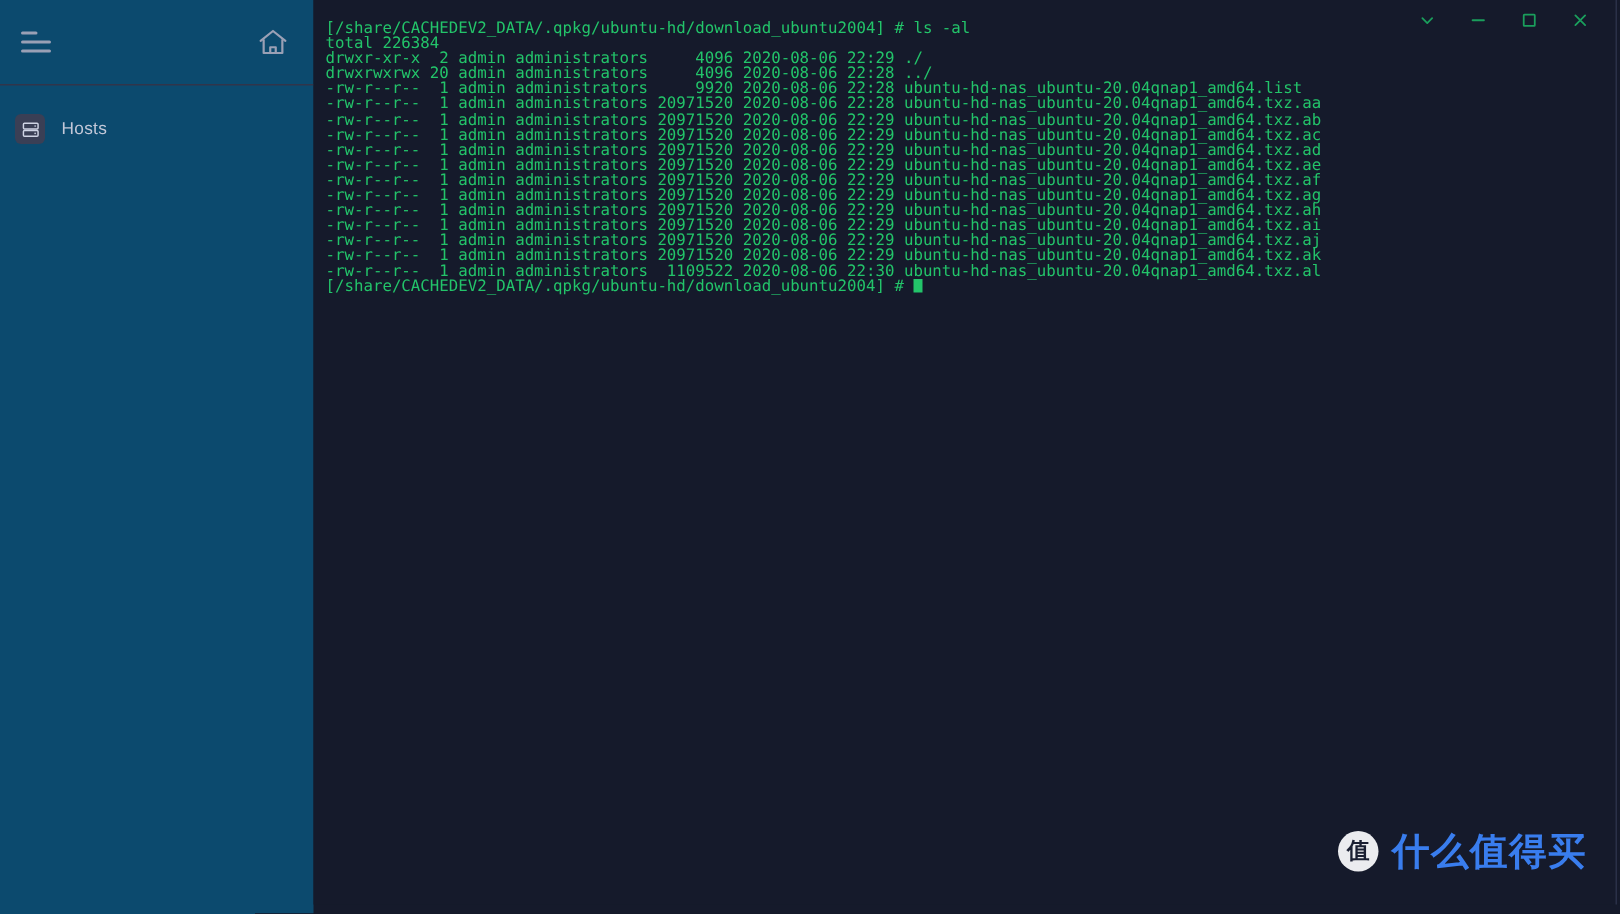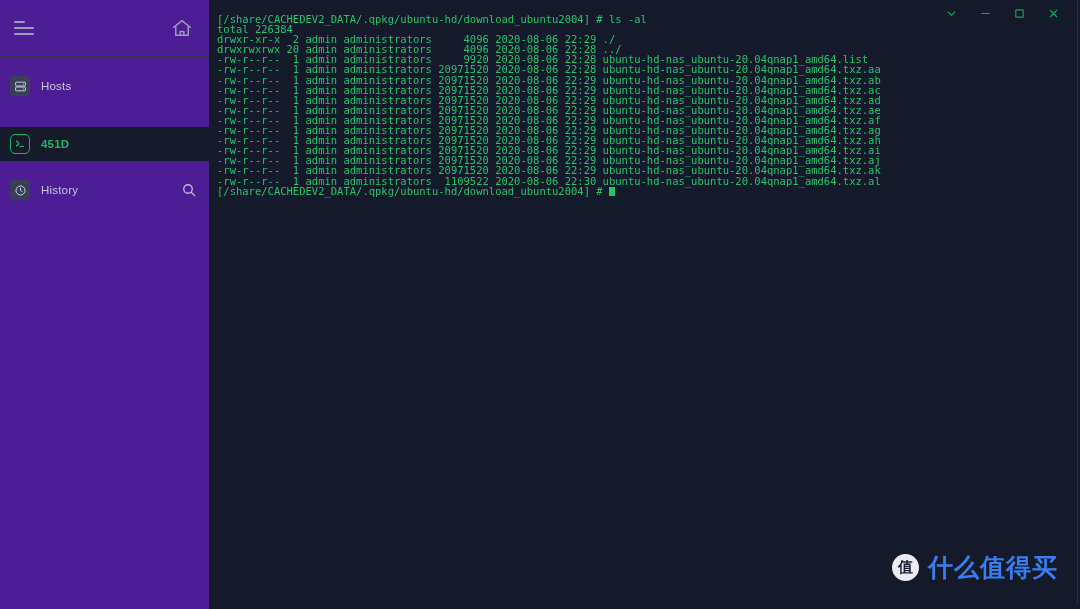--- a/index.html
+++ b/index.html
@@ -19,21 +19,21 @@
     height: 609px;
     position: relative;
     background: #151a2b;
     display: flex;
   }
 
   
   .sidebar {
     width: 209px;
     height: 609px;
-    background: #4c1d95;
+    background: #0c4a6e;
     flex: 0 0 209px;
     position: relative;
     box-sizing: border-box;
   }
   .sidebar-top {
     height: 57px;
     display: flex;
     align-items: center;
     justify-content: space-between;
     padding: 0 16px 0 14px;
@@ -230,45 +230,23 @@
           </svg>
         </span>
         <span class="nav-label">Hosts</span>
       </div>
 
       <div class="nav-gap"></div>
 
 
       <div class="nav-gap"></div>
 
-      <div class="nav-item active">
-        <span class="nav-icon">
-          <svg viewBox="0 0 24 24" width="12" height="12" fill="none" stroke="#1fb668" stroke-width="2.3" stroke-linecap="round" stroke-linejoin="round">
-            <path d="M5 6l5 5-5 5"></path>
-            <path d="M12 17h7"></path>
-          </svg>
-        </span>
-        <span class="nav-label">451D</span>
-      </div>
-
-      <div class="nav-gap"></div>
-
-      <div class="nav-item">
-        <span class="nav-icon">
-          <svg viewBox="0 0 24 24" width="13" height="13" fill="none" stroke="#cfd4e4" stroke-width="1.8">
-            <circle cx="12" cy="12" r="8.4"></circle>
-            <path d="M12 7.4V12l3.1 2" stroke-linecap="round"></path>
-          </svg>
-        </span>
-        <span class="nav-label">History</span>
-        <svg class="nav-search" viewBox="0 0 24 24" fill="none" stroke="#b9bfd2" stroke-width="2" stroke-linecap="round">
-          <circle cx="10.5" cy="10.5" r="6.4"></circle>
-          <path d="M15.3 15.3L20.4 20.4"></path>
-        </svg>
-      </div>
+
+      <div class="nav-gap"></div>
+
 
     </div>
   </div>
 
   <div class="main">
 
     <div class="titlebar">
       <div class="win-btn">
         <svg viewBox="0 0 24 24" width="13" height="13" fill="none" stroke="#1a9e5c" stroke-width="2.2" stroke-linecap="round" stroke-linejoin="round">
           <path d="M6 9.5l6 6 6-6"></path>

